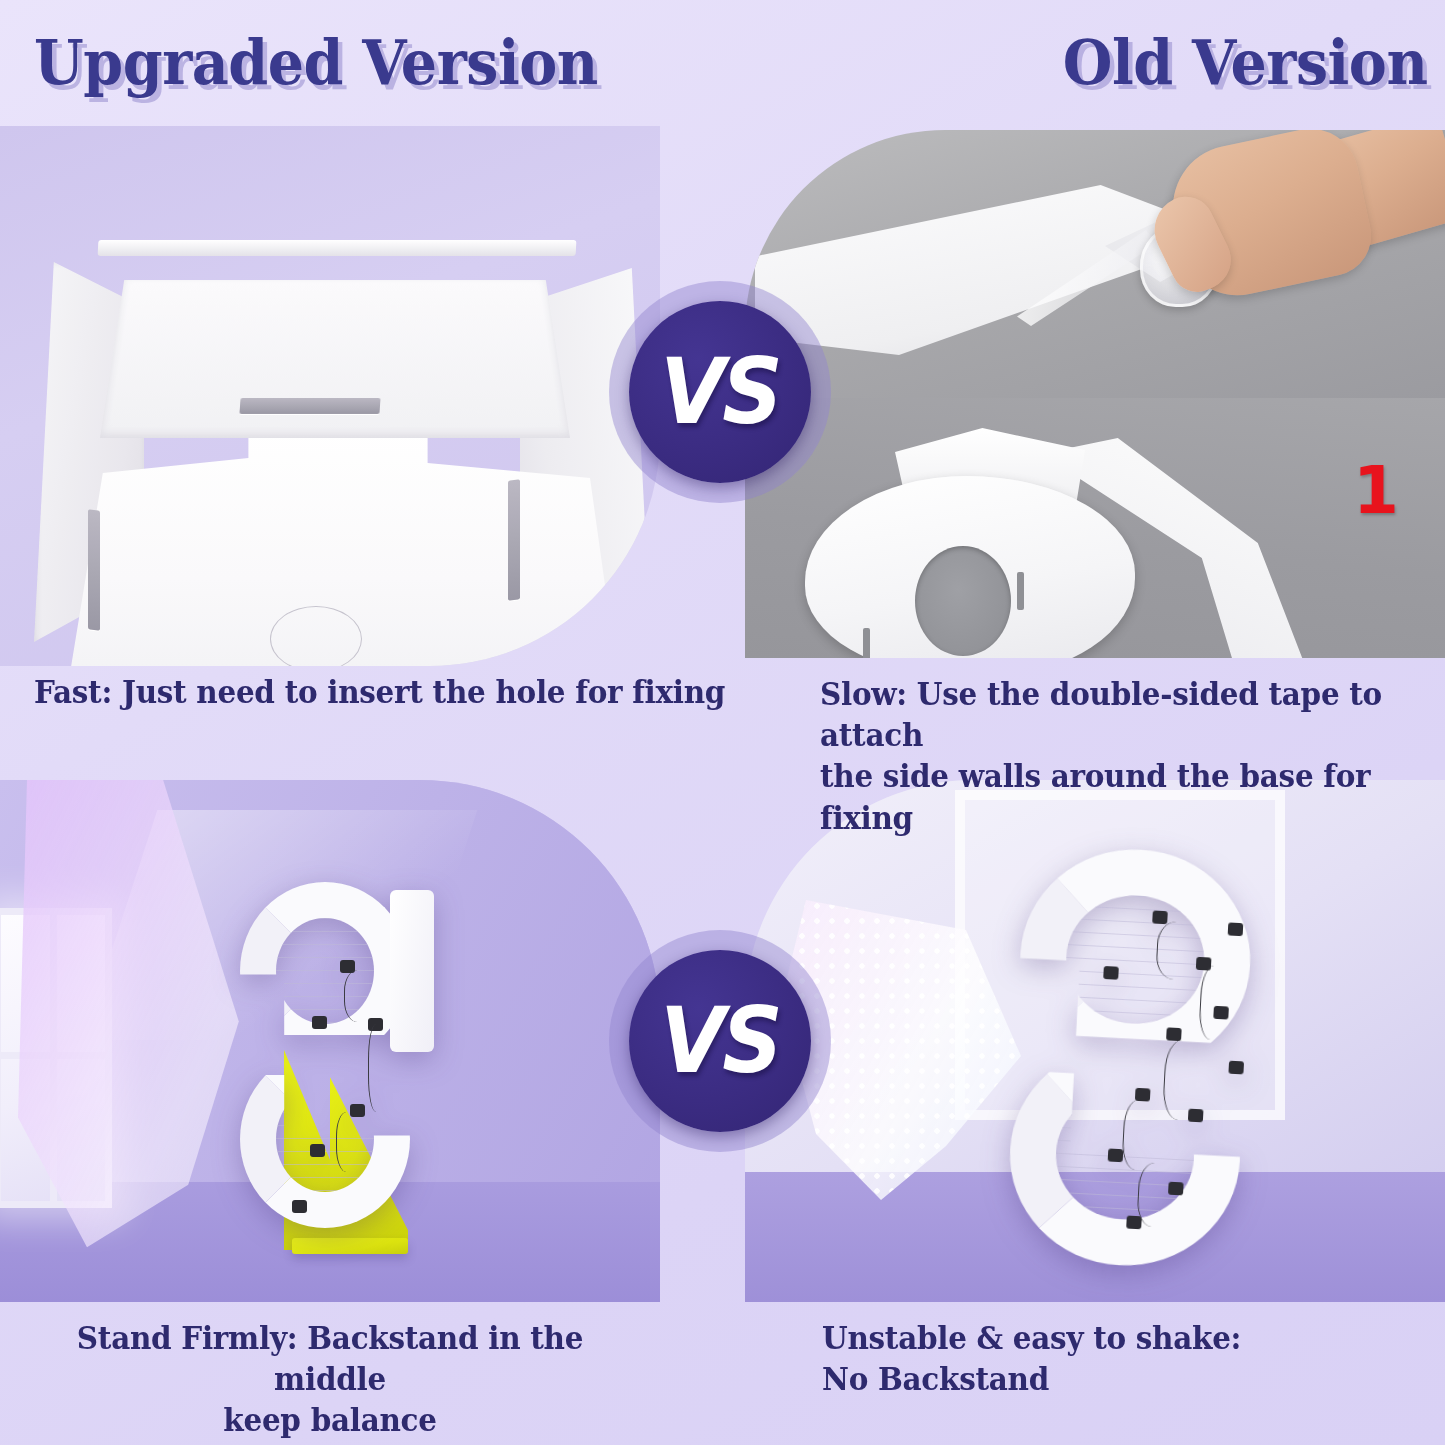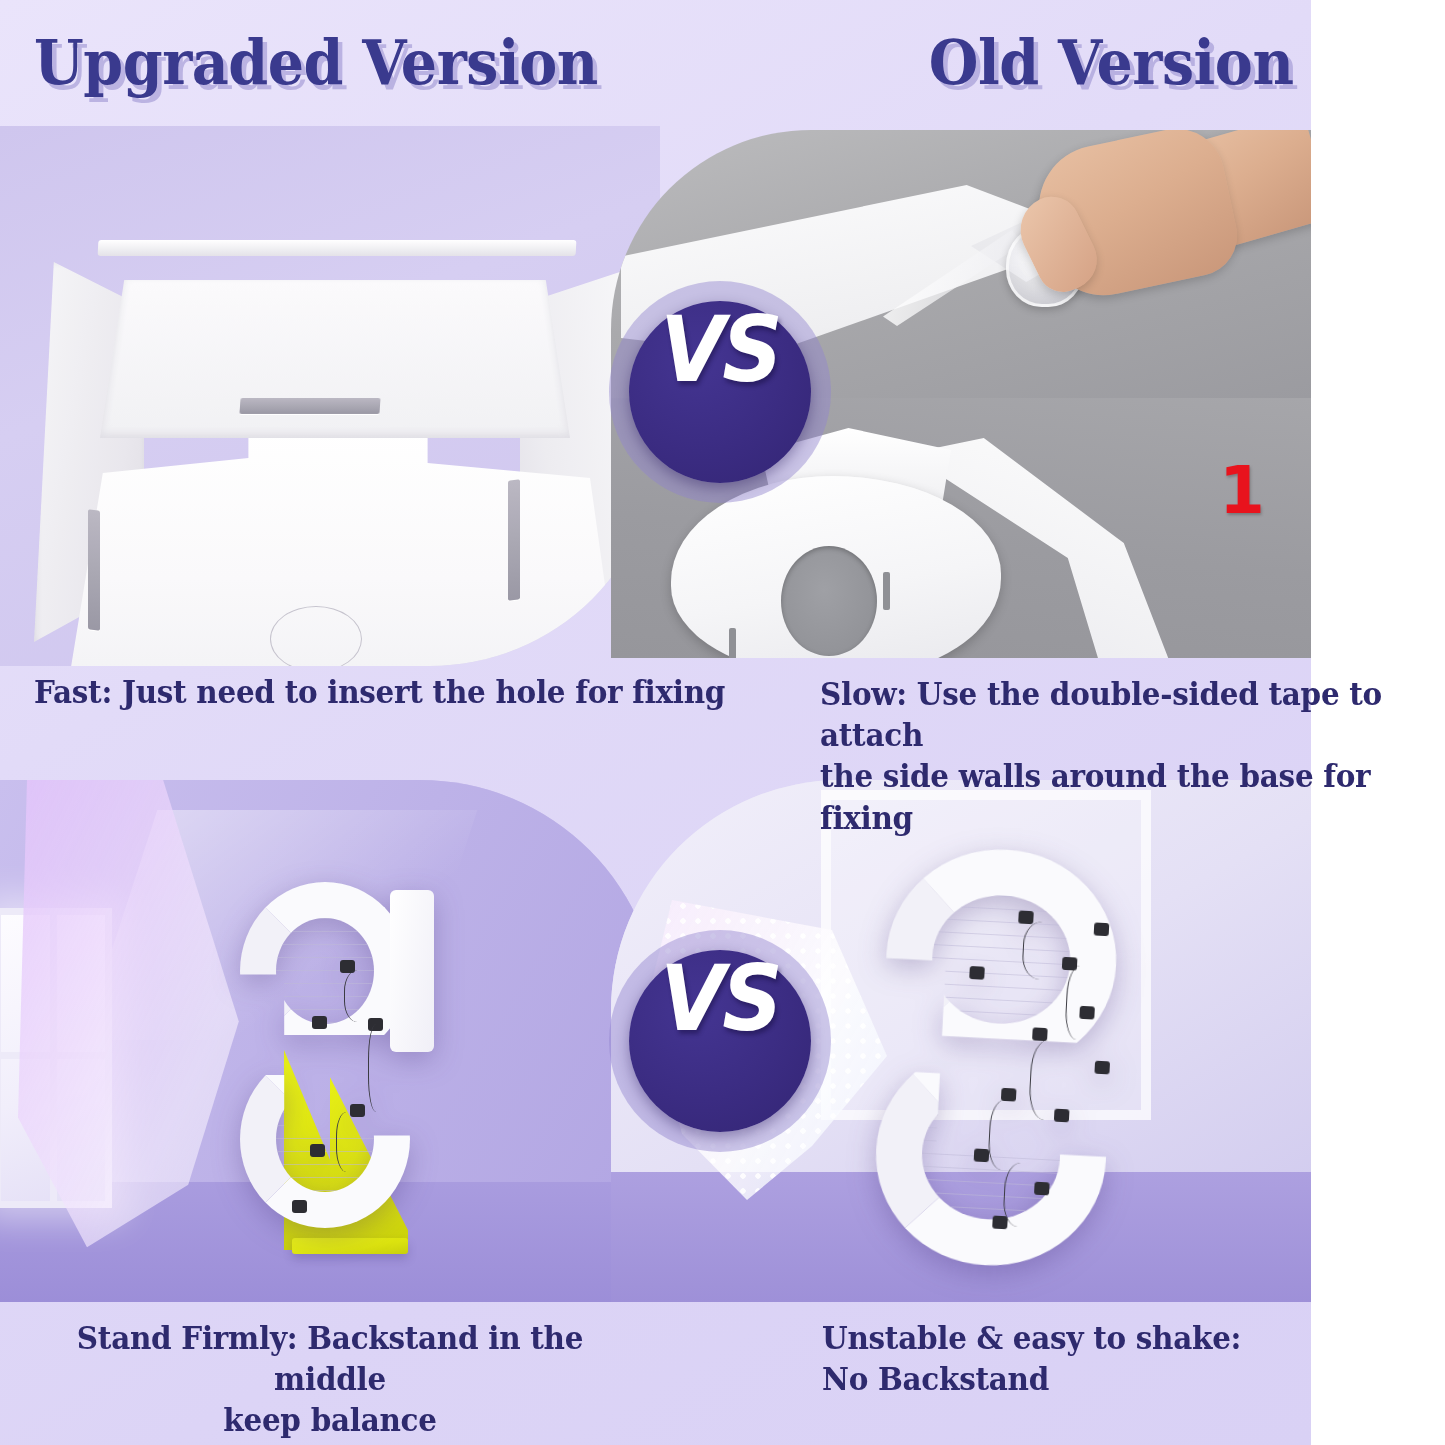--- a/index.html
+++ b/index.html
@@ -5,21 +5,21 @@
   * { margin:0; padding:0; box-sizing:border-box; }
 
   html,body{
     width:1445px; height:1445px;
     overflow:hidden;
     font-family:"Liberation Serif", serif;
   }
 
   #page{
     position:relative;
-    width:1311px; height:1445px;
+    width:1445px; height:1445px;
     background:linear-gradient(150deg,#EAE4FB 0%,#E2DBF8 35%,#DCD4F6 70%,#D9D1F5 100%);
   }
 
   
   .hdr{
     position:absolute;
     top:26px;
     font-family:"DejaVu Serif", serif;
     font-weight:bold;
     font-size:62px;
@@ -319,21 +319,21 @@
     position:absolute;
     width:222px; height:222px;
     border-radius:50%;
     background:rgba(146,134,206,.46);
     display:flex; align-items:center; justify-content:center;
     z-index:10;
   }
   .vs-core{
     width:182px; height:182px; border-radius:50%;
     background:radial-gradient(circle at 38% 32%, #443592 0%, #3B2C82 55%, #332574 100%);
-    display:flex; align-items:flex-start; justify-content:center;
+    display:flex; align-items:center; justify-content:center;
     box-shadow:0 5px 14px rgba(40,24,90,.4);
   }
   .vs-core span{
     font-family:"DejaVu Sans", sans-serif;
     font-weight:bold;
     font-style:italic;
     font-size:84px;
     color:#FFFFFF;
     letter-spacing:-3px;
     text-shadow:2px 3px 4px rgba(20,10,60,.45);

